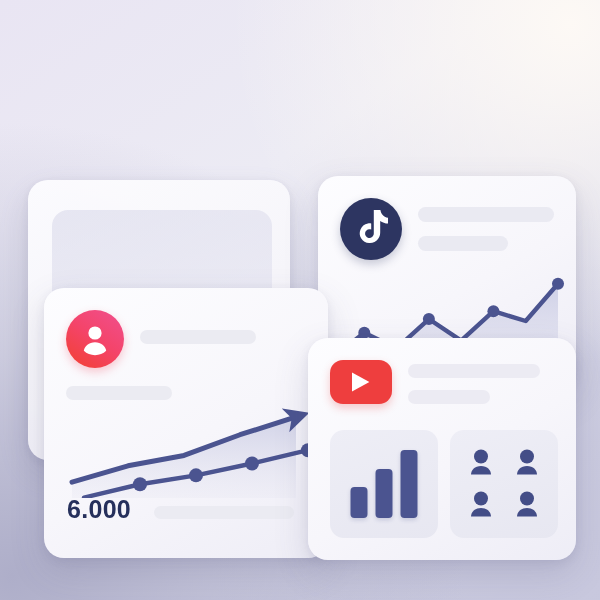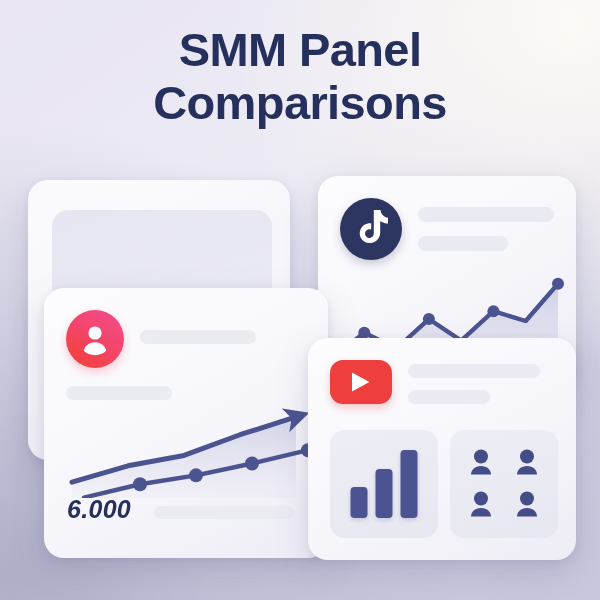--- a/index.html
+++ b/index.html
@@ -30,21 +30,20 @@
     letter-spacing:-0.6px;
     line-height:1.12;
   }
 
   
   .card {
     position:absolute;
     border-radius:20px;
     background:linear-gradient(150deg,#fdfdff 0%, #f7f6fb 55%, #eeedf6 100%);
     box-shadow: 0 14px 34px rgba(78,78,120,0.17), 0 3px 10px rgba(78,78,120,0.10);
-    font-style: italic;
   }
 
   
   #card-bars { left:28px; top:180px; width:262px; height:280px; z-index:1; opacity:0.96; }
   #card-bars .inner-panel {
     position:absolute; left:24px; top:30px; right:18px; bottom:24px;
     border-radius:16px;
     background:linear-gradient(160deg, rgba(214,214,233,0.55) 0%, rgba(226,226,240,0.35) 100%);
   }
   .barchart { position:absolute; left:28px; right:18px; bottom:22px; height:118px; display:flex; align-items:flex-end; gap:14px; }
@@ -105,24 +104,20 @@
   #yt-panel-people { left:142px; width:108px; }
   .mini-bars { position:absolute; left:50%; bottom:20px; transform:translateX(-50%); display:flex; align-items:flex-end; gap:8px; height:68px; }
   .mini-bars .mbar { width:17px; background:#4b5490; border-radius:4px; box-shadow:0 2px 4px rgba(60,70,130,0.2); }
   .people-grid { position:absolute; inset:0; display:grid; grid-template-columns:1fr 1fr; grid-template-rows:1fr 1fr; place-items:center; padding:12px 8px; }
 </style>
 </head>
 <body>
 
 <div class="stage">
 
-  <div class="title-wrap">
-    <span class="title-line">SMM Panel</span>
-    <span class="title-line">Comparisons</span>
-  </div>
 
   <div class="card" id="card-bars">
     <div class="inner-panel"></div>
     <div class="barchart" id="barchart-bars">
         <div class="bar" style="height: 22%;"></div>
         <div class="bar" style="height: 42%;"></div>
         <div class="bar" style="height: 62%;"></div>
         <div class="bar" style="height: 80%;"></div>
         <div class="bar" style="height: 100%;"></div>
       </div>

